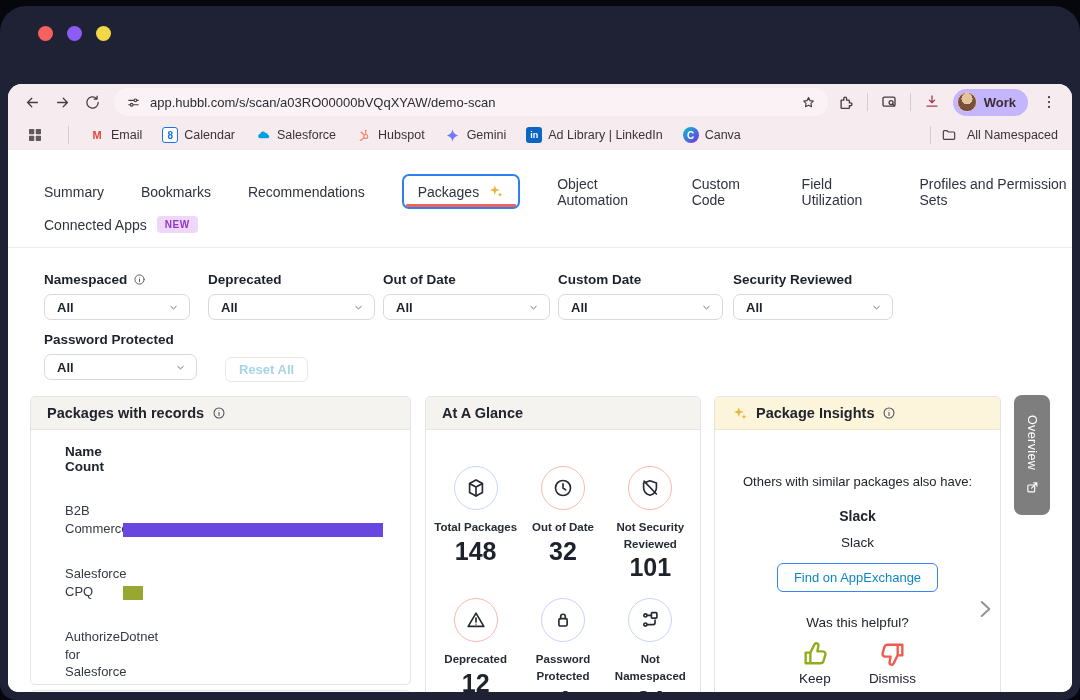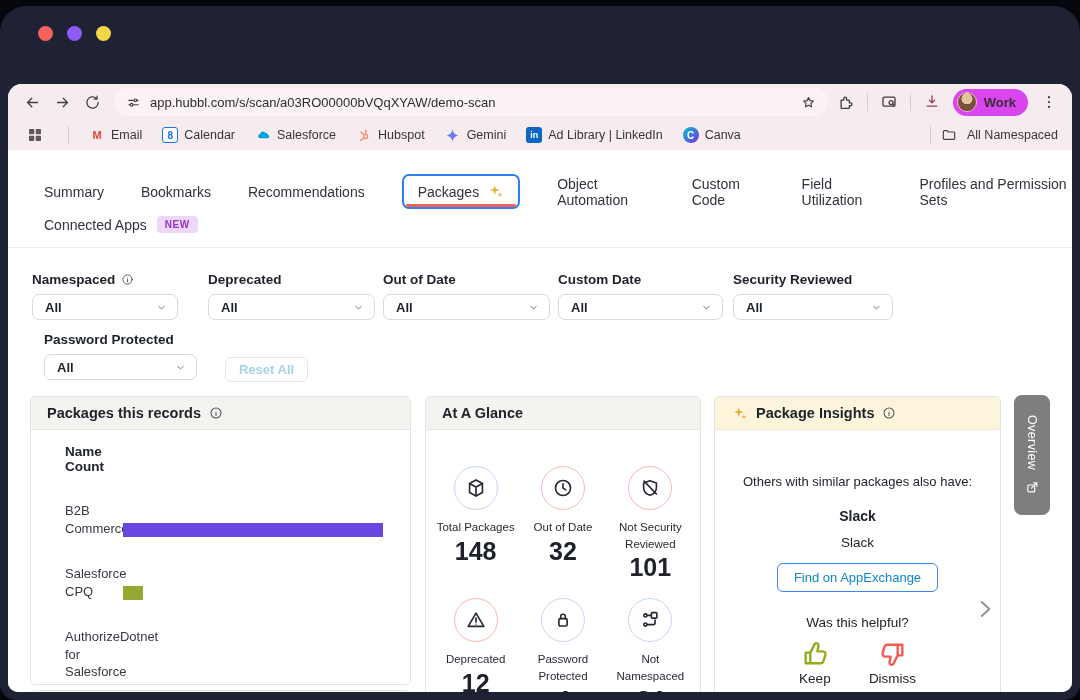--- a/index.html
+++ b/index.html
@@ -23,21 +23,21 @@
   .toolbar { height:36px; background:#f6ecef; display:flex; align-items:center; padding:9px 10px; gap:2px; color:#4a3b40; }
   .nav-btn { width:28px; height:28px; display:flex; align-items:center; justify-content:center; border-radius:50%; flex:0 0 auto; }
   .nav-btn svg { width:17px; height:17px; }
   .url-pill { width:714px; height:28px; background:#fbf2f5; border-radius:14px; display:flex; align-items:center; padding:0 12px; gap:9px; margin-left:6px; flex:0 0 auto; }
   .url-pill svg { width:15px; height:15px; flex:0 0 auto; }
   .url-text { flex:1; font-size:13px; color:#2b2c33; white-space:nowrap; overflow:hidden; }
   .tb-right { margin-left:auto; display:flex; align-items:center; gap:8px; }
   .tb-ic { width:26px; height:26px; display:flex; align-items:center; justify-content:center; }
   .tb-ic svg { width:18px; height:18px; }
   .tb-sep { width:1px; height:18px; background:#dcc9cf; }
-  .profile-chip { background:#d946ef; border-radius:14px; height:27px; display:flex; align-items:center; gap:7px; padding:0 12px 0 4px; font-size:13px; font-weight:700; color:#3a2c31; }
+  .profile-chip { background:#c4b5fd; border-radius:14px; height:27px; display:flex; align-items:center; gap:7px; padding:0 12px 0 4px; font-size:13px; font-weight:700; color:#3a2c31; }
   .avatar { width:20px; height:20px; border-radius:50%; background:radial-gradient(circle at 50% 32%,#e4c49c 0 36%,#7a5038 37% 72%,#574033 73%); border:1px solid #e6bfca; }
 
   .bm-bar { height:30px; background:#f6ecef; display:flex; align-items:center; padding:0 14px; gap:20px; font-size:12.5px; color:#3b3338; }
   .bm { display:flex; align-items:center; gap:6px; white-space:nowrap; }
   .fav { width:16px; height:16px; display:flex; align-items:center; justify-content:center; font-size:11px; font-weight:700; border-radius:3px; flex:0 0 auto; }
   .fav svg { width:15px; height:15px; }
   .bm-sep { width:1px; height:18px; background:#dcc9cf; }
   .bm-right { margin-left:auto; display:flex; align-items:center; gap:10px; }
 
   
@@ -74,21 +74,21 @@
   .btrack { width:260px; flex:0 0 auto; }
   .bar { height:14px; }
   .card-sliver { position:absolute; left:22px; top:540px; width:381px; height:40px; border:1px solid #e6e6e6; border-radius:5px 5px 0 0; background:#fff; }
 
   
   .c2 { left:417px; top:246px; width:276px; height:430px; }
   .c2-grid { display:grid; grid-template-columns:repeat(3,1fr); align-items:start; padding:36px 6px 0; row-gap:16px; }
   .stat { display:flex; flex-direction:column; align-items:center; text-align:center; }
   .ring { width:44px; height:44px; border-radius:50%; border:1px solid; display:flex; align-items:center; justify-content:center; color:#262a32; }
   .ring svg { width:22px; height:22px; }
-  .stat-label { margin-top:9px; font-size:11.5px; color:#272b33; line-height:1.45; }
+  .stat-label { margin-top:9px; font-size:11.5px; color:#272b33; line-height:1.45;font-weight:bold; }
   .stat-num { margin-top:1px; font-size:25px; font-weight:600; color:#1e222a; }
 
   
   .c3 { left:706px; top:246px; width:287px; height:430px; }
   .c3 .card-h { background:#fcf5dc; border-bottom:1px solid #efe8cd; }
   .c3-body { position:relative; display:flex; flex-direction:column; align-items:center; text-align:center; padding:44px 20px 0; }
   .ins-intro { font-size:13px; color:#20242c; }
   .ins-highlight { margin-top:19px; font-size:14px; font-weight:700; }
   .ins-item { margin-top:11px; font-size:13.5px; }
   .appx-btn { margin-top:13px; padding:6px 16px; border:1px solid #3b82f6; border-radius:6px; background:#fff; color:#1086c8; font-size:13px; font-weight:500; }
@@ -277,21 +277,21 @@
         <span>Custom Code</span>
         <span>Field Utilization</span>
         <span>Profiles and Permission Sets</span>
       </div>
       <div class="tabs-row2">
         <span>Connected Apps</span>
         <span class="badge-new">NEW</span>
       </div>
       <div class="divider"></div>
 
-      <div class="fgroup" style="left:24px;top:122px;width:146px">
+      <div class="fgroup" style="left:36px;top:122px;width:146px">
         <div class="flabel">
           <span>Namespaced</span>
           <svg viewBox="0 0 24 24" class="sic">
               <circle cx="12" cy="12" r="8.5"></circle>
               <path d="M12 11.2v5"></path>
               <circle cx="12" cy="8" r=".7" fill="currentColor" stroke="none"></circle>
             </svg>
         </div>
         <div class="fselect">
           <span>All</span>
@@ -352,21 +352,21 @@
           <span>All</span>
           <svg viewBox="0 0 24 24" class="sic">
               <path d="M7 10l5 4.5 5-4.5"></path>
             </svg>
         </div>
       </div>
       <button class="reset-btn">Reset All</button>
 
       <div class="card c1">
         <div class="card-h">
-          <span>Packages this records</span>
+          <span>Packages with records</span>
           <svg viewBox="0 0 24 24" class="sic info">
               <circle cx="12" cy="12" r="8.5"></circle>
               <path d="M12 11.2v5"></path>
               <circle cx="12" cy="8" r=".7" fill="currentColor" stroke="none"></circle>
             </svg>
         </div>
         <div class="c1-body">
           <div class="thead">
             <span class="col1">Name</span>
             <span>Count</span>

